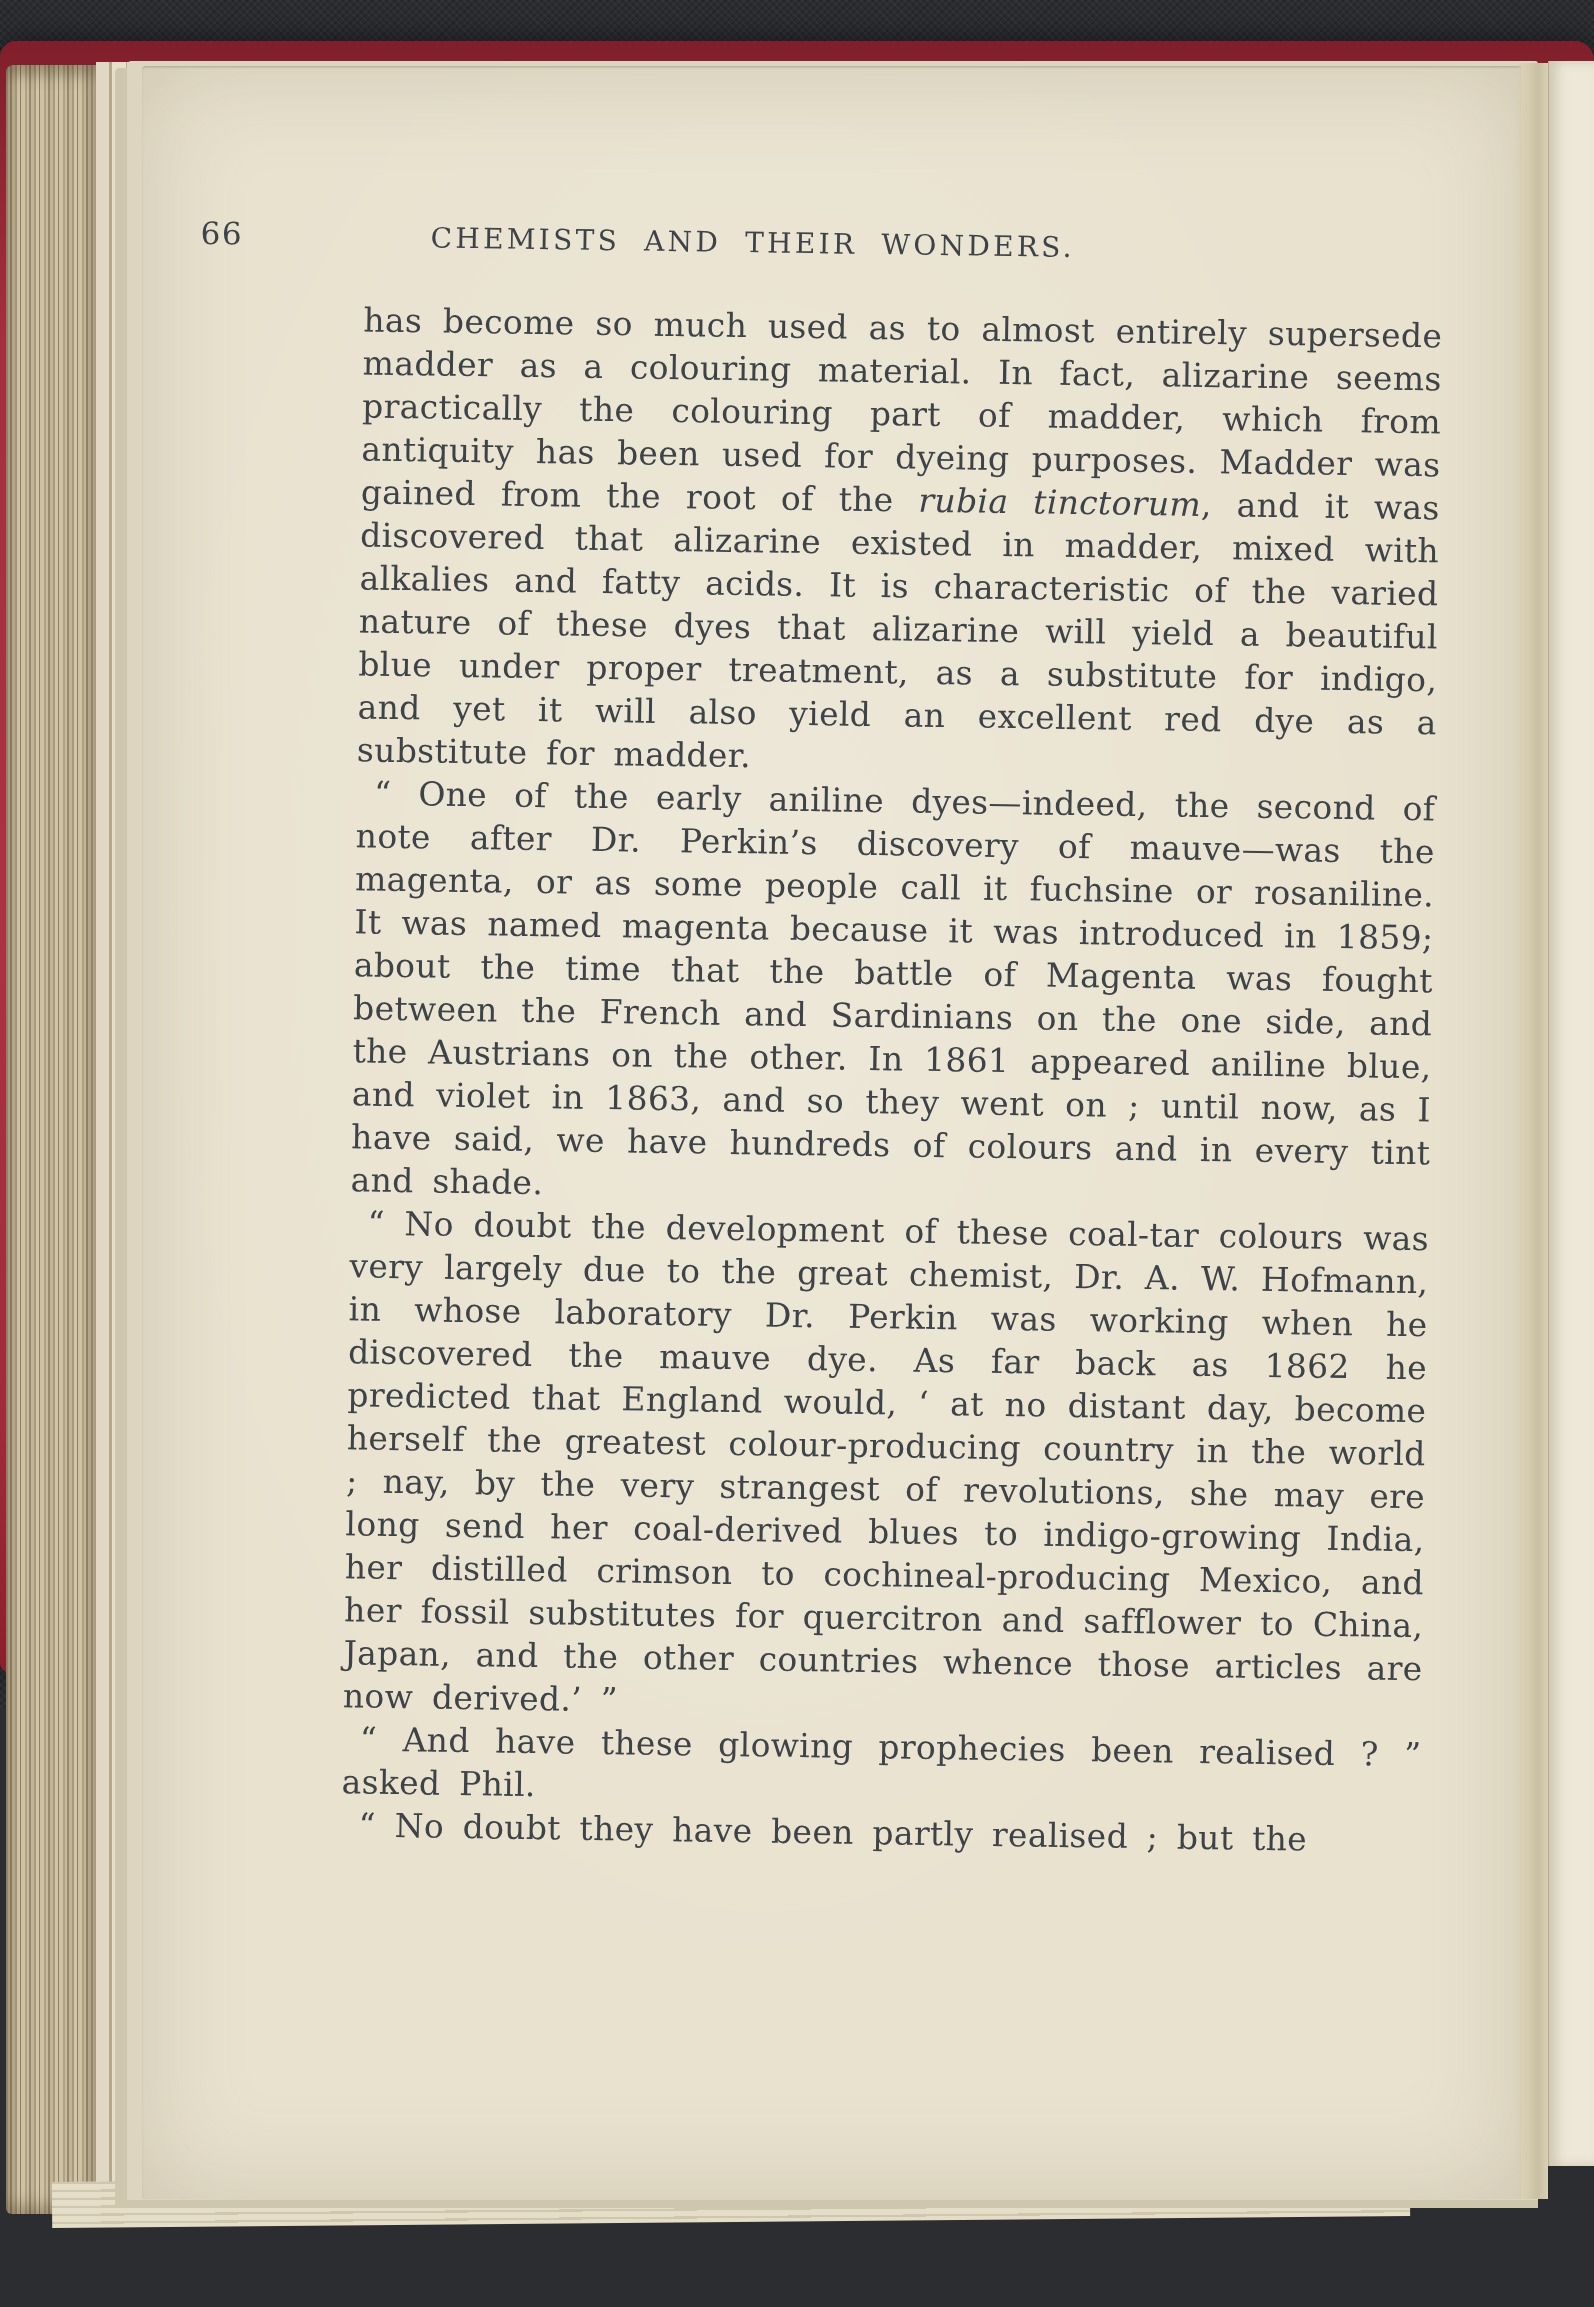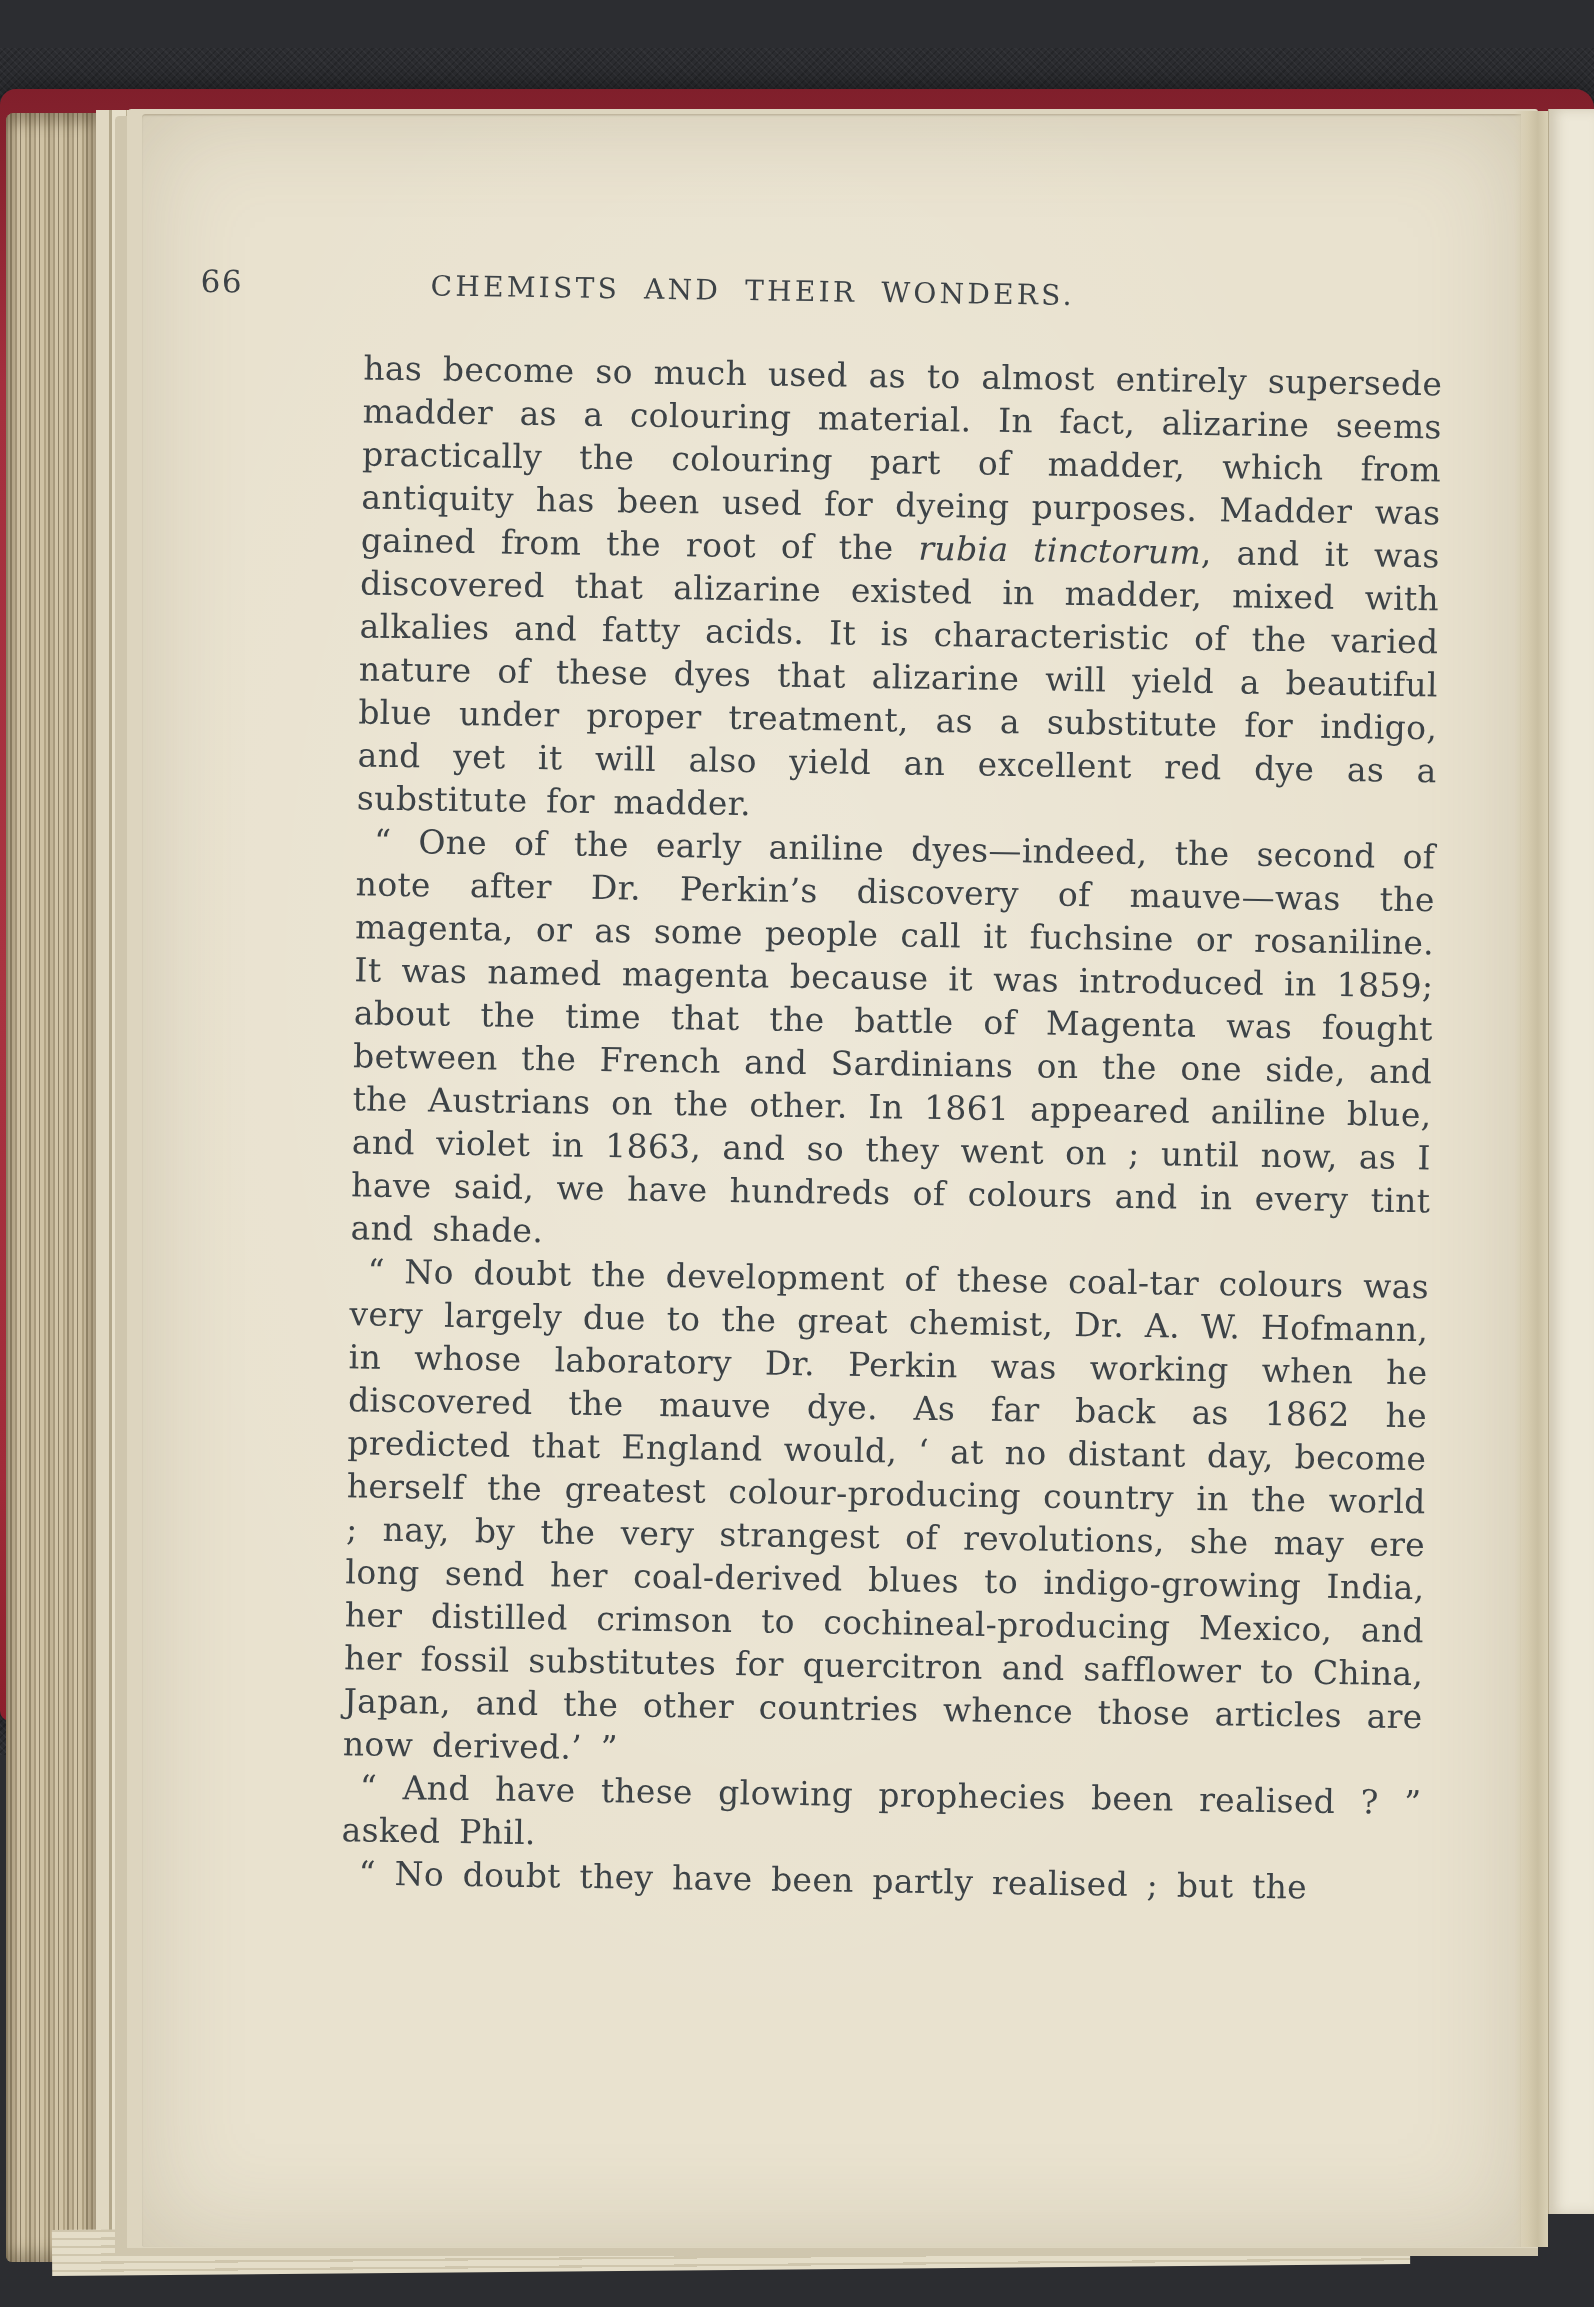--- a/index.html
+++ b/index.html
@@ -14,21 +14,20 @@
   body{
     font-family:"DejaVu Serif","Liberation Serif",serif;
     background:var(--background);
   }
   .photo{
     position:relative;width:1594px;height:1707px;
     background-color:var(--background);
     background-image:
       repeating-linear-gradient(45deg, rgba(255,255,255,.035) 0 1.5px, transparent 1.5px 5.2px),
       repeating-linear-gradient(-45deg, rgba(0,0,0,.16) 0 1.5px, transparent 1.5px 5.2px);
-    margin-top: 48px;
   }
   
   .cover{
     position:absolute;left:0;top:41px;right:0;bottom:34px;
     background:linear-gradient(180deg,#801f2b 0%,#a42f3e 18%,#a93341 55%,#a02b39 85%,#8c1f2c 100%);
     border-radius:16px 19px 22px 10.3px;
     box-shadow:0 0 29.5px rgba(0,0,0,.55);
   }
   
   .stack-rough{

